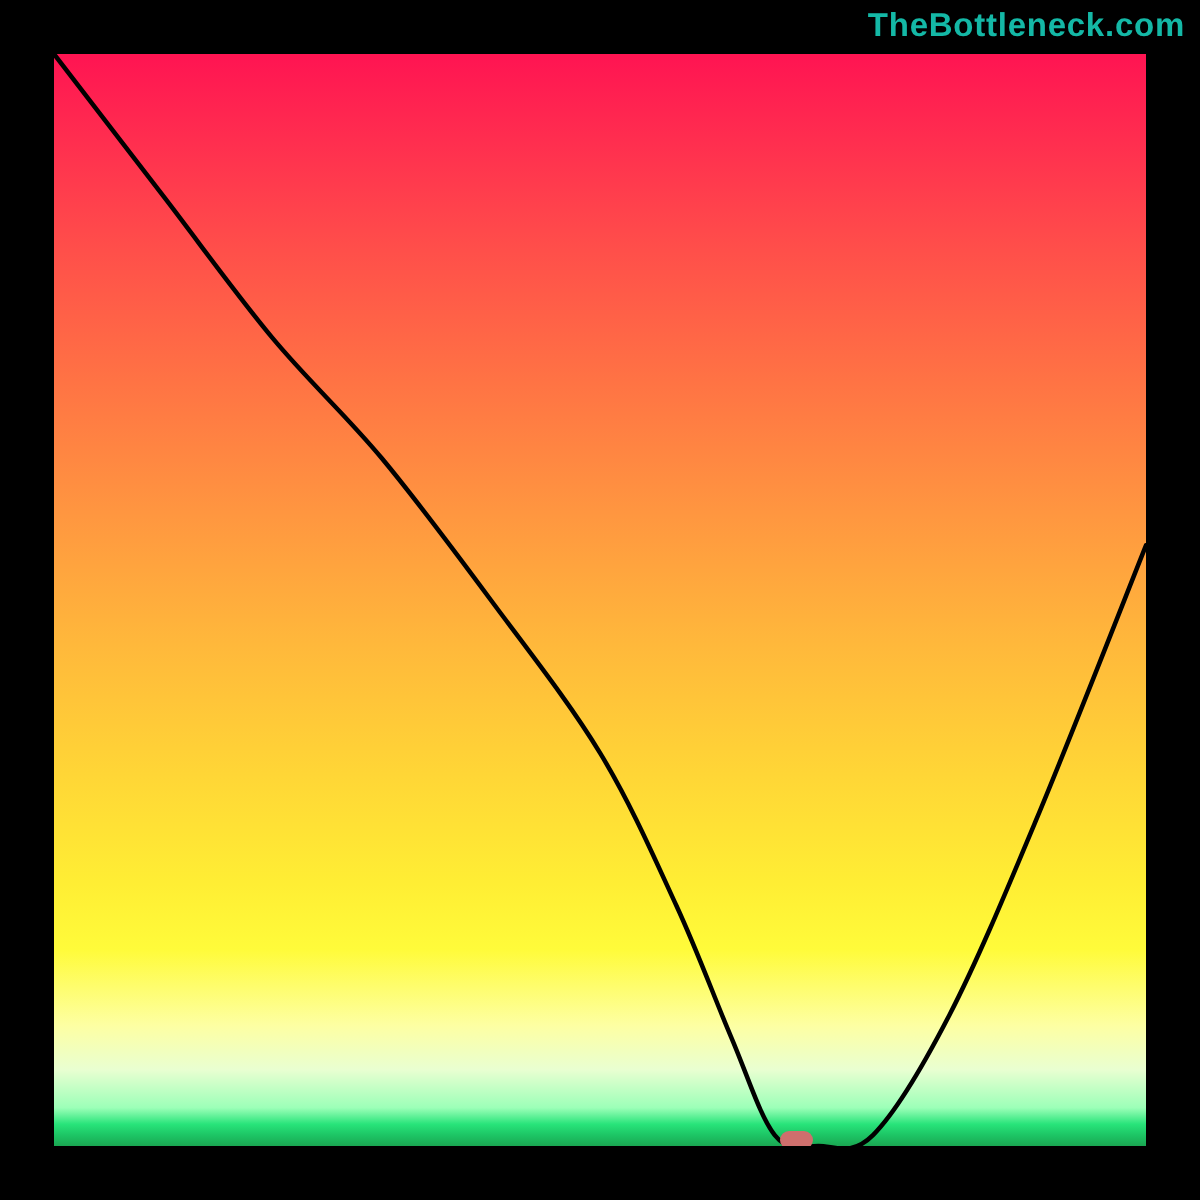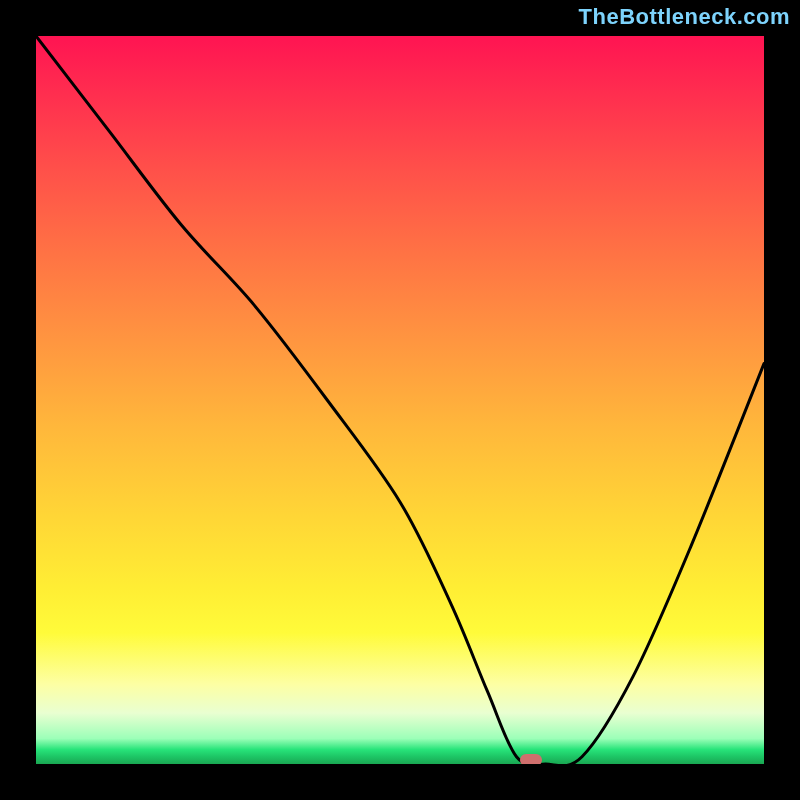--- a/index.html
+++ b/index.html
@@ -13,21 +13,21 @@
   .frame {
     position: relative;
     width: 800px;
     height: 800px;
     background: #000;
   }
   .watermark {
     position: absolute;
     top: 4px;
     right: 10px;
-    color: #7dd3fc;
+    color: #14b8a6;
     font-size: 22px;
     font-weight: bold;
     letter-spacing: 0.5px;
     z-index: 5;
   }
   .plot {
     position: absolute;
     left: 36px;
     top: 36px;
     width: 728px;

